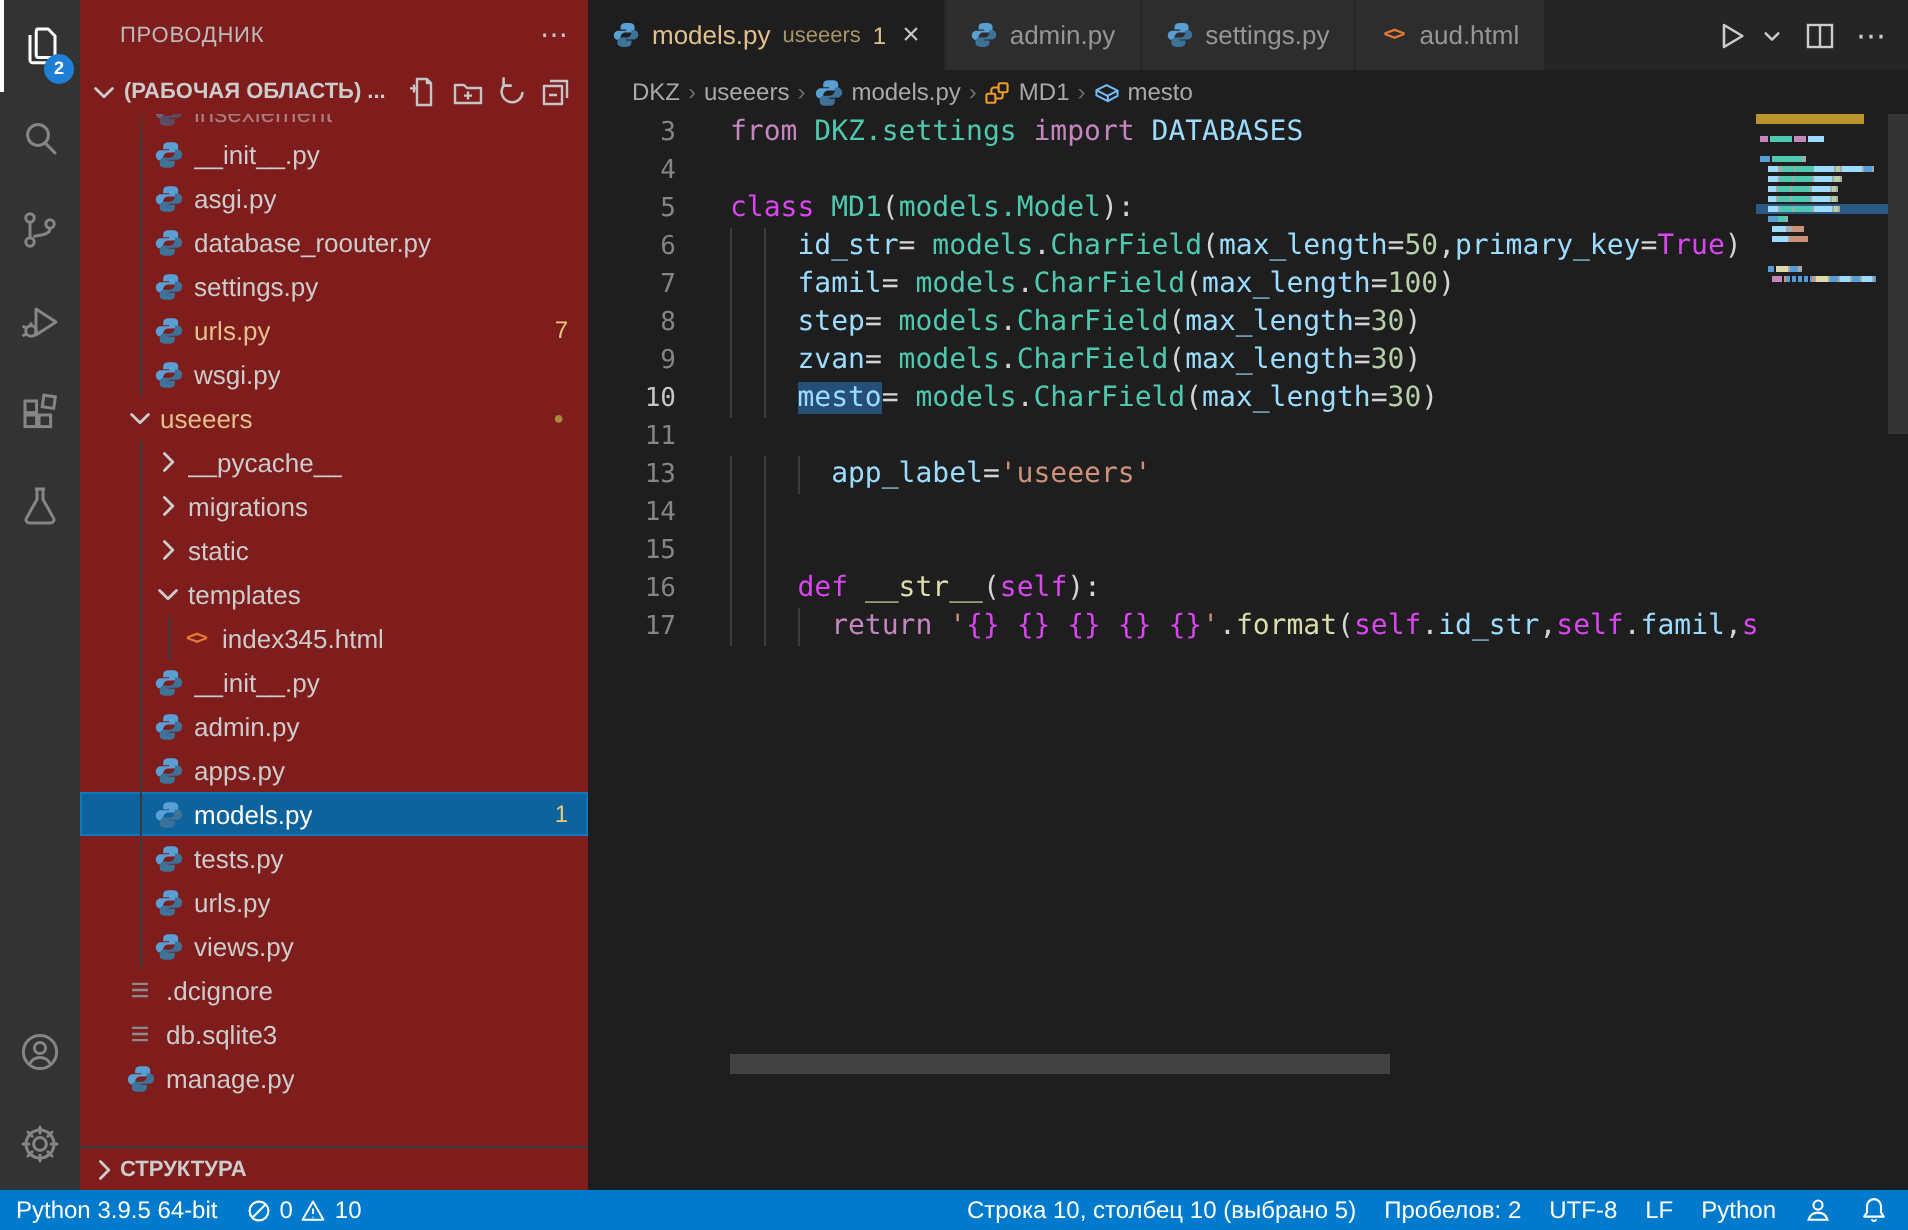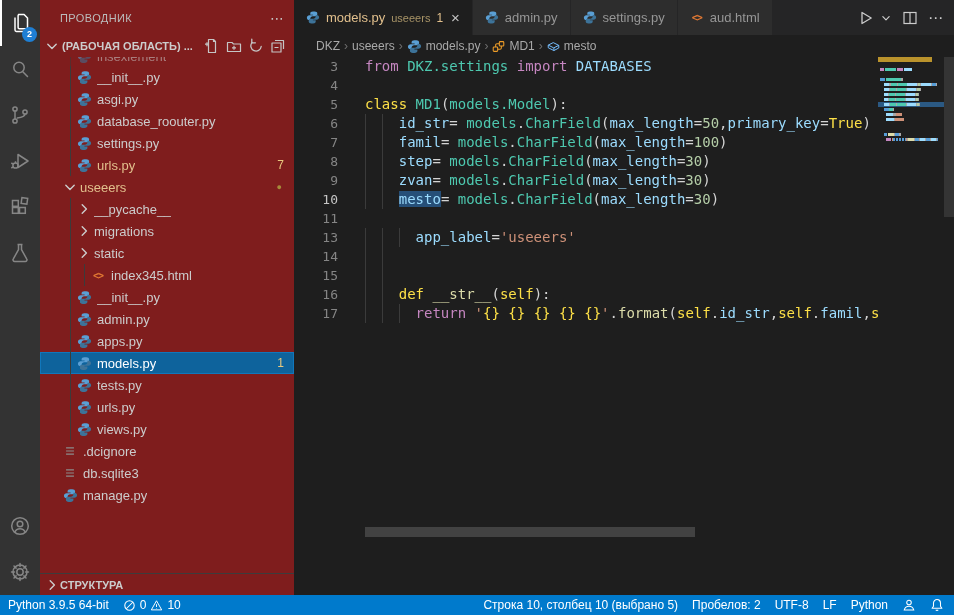--- a/index.html
+++ b/index.html
@@ -66,21 +66,21 @@
     padding-left:22px; gap:4px; font-size:12px; color:#A9A9A9; background:#1E1E1E; white-space:nowrap; }
   .bc-item { display:inline-flex; align-items:center; gap:4px; cursor:pointer; }
   .bc-sep { color:#6E6E6E; font-size:12px; }
 
   .codearea { position:absolute; left:0; top:57px; right:76px; bottom:30px; overflow:hidden; }
   .cl { display:flex; height:19px; line-height:19px; font-family:"DejaVu Sans Mono",monospace; font-size:14px; white-space:pre; }
   .cl .ln { width:44px; text-align:right; color:#858585; font-size:13px; flex:none; }
   .cl .ln.cur { color:#C6C6C6; }
   .cl .lc { position:relative; margin-left:27px; flex:1; overflow:hidden; }
   .cg { position:absolute; top:0; bottom:0; width:1px; background:#3B3B3B; }
-  .t-ctrl{color:#C586C0} .t-kw{color:#fde047} .t-cls{color:#4EC9B0} .t-var{color:#9CDCFE}
+  .t-ctrl{color:#C586C0} .t-kw{color:#d946ef} .t-cls{color:#4EC9B0} .t-var{color:#9CDCFE}
   .t-str{color:#CE9178} .t-num{color:#B5CEA8} .t-fn{color:#DCDCAA} .t-pln{color:#D4D4D4}
   .t-sel{color:#9CDCFE;background:#264F78}
 
   .minimap { position:absolute; top:57px; right:10px; width:66px; height:480px; overflow:hidden; cursor:pointer; }
   .mm-row { position:absolute; left:2px; right:0; height:5px; }
   .mm-tok { display:inline-block; height:3px; margin-top:1px; vertical-align:top; }
   .mm-match { position:absolute; left:0; top:0; width:54px; height:5px; background:rgba(203,160,45,.9); }
   .mm-selline { position:absolute; left:0; right:0; height:5px; background:rgba(48,110,166,.75); }
   .vscroll { position:absolute; top:57px; right:0; width:10px; bottom:30px; }
   .vscroll .thumb { position:absolute; top:0; left:0; right:0; height:160px; background:rgba(121,121,121,.25); }
@@ -260,20 +260,30 @@
           <div class="tguide" style="left: 30px;"></div>
           <span class="tic">
             <svg width="15" height="15" viewBox="0 0 16 16">
               <path fill="#5A9FD4" d="M7.9 1.2c-1.9 0-3 .8-3 2.2v1.5h3.2v.6H3.9C2.3 5.5 1 6.6 1 8.2c0 1.6 1.1 2.7 2.7 2.7h1.2V9.3c0-1.5 1.3-2.7 2.8-2.7h3.1c1.2 0 2.1-1 2.1-2.2V3.4c0-1.4-1.2-2.2-3-2.2z"></path>
               <path fill="#3D7399" d="M8.1 14.8c1.9 0 3-.8 3-2.2v-1.5H7.9v-.6h4.2c1.6 0 2.9-1.1 2.9-2.7 0-1.6-1.1-2.7-2.7-2.7h-1.2v1.6c0 1.5-1.3 2.7-2.8 2.7H5.2c-1.2 0-2.1 1-2.1 2.2v1c0 1.4 1.2 2.2 3 2.2z"></path>
             </svg>
           </span>
           <span class="tlabel gold">urls.py</span>
           <span class="tbadge">7</span>
         </div>
+        <div class="trow" style="padding-left: 36px;">
+          <div class="tguide" style="left: 30px;"></div>
+          <span class="tic">
+            <svg width="15" height="15" viewBox="0 0 16 16">
+              <path fill="#5A9FD4" d="M7.9 1.2c-1.9 0-3 .8-3 2.2v1.5h3.2v.6H3.9C2.3 5.5 1 6.6 1 8.2c0 1.6 1.1 2.7 2.7 2.7h1.2V9.3c0-1.5 1.3-2.7 2.8-2.7h3.1c1.2 0 2.1-1 2.1-2.2V3.4c0-1.4-1.2-2.2-3-2.2z"></path>
+              <path fill="#3D7399" d="M8.1 14.8c1.9 0 3-.8 3-2.2v-1.5H7.9v-.6h4.2c1.6 0 2.9-1.1 2.9-2.7 0-1.6-1.1-2.7-2.7-2.7h-1.2v1.6c0 1.5-1.3 2.7-2.8 2.7H5.2c-1.2 0-2.1 1-2.1 2.2v1c0 1.4 1.2 2.2 3 2.2z"></path>
+            </svg>
+          </span>
+          <span class="tlabel">wsgi.py</span>
+        </div>
         <div class="trow" style="padding-left: 22px;">
           <span class="chev">
             <svg width="16" height="16" viewBox="0 0 16 16" fill="none" stroke="currentColor" stroke-width="1.4" stroke-linecap="round" stroke-linejoin="round">
               <path d="M3.8 6.2L8 10.4l4.2-4.2"></path>
             </svg>
           </span>
           <span class="tlabel gold">useeers</span>
           <span class="tdot">●</span>
         </div>
         <div class="trow" style="padding-left: 36px;">
@@ -295,20 +305,29 @@
           <span class="tlabel">migrations</span>
         </div>
         <div class="trow" style="padding-left: 36px;">
           <div class="tguide" style="left: 30px;"></div>
           <span class="chev">
             <svg width="16" height="16" viewBox="0 0 16 16" fill="none" stroke="currentColor" stroke-width="1.4" stroke-linecap="round" stroke-linejoin="round">
               <path d="M6.2 3.8L10.4 8l-4.2 4.2"></path>
             </svg>
           </span>
           <span class="tlabel">static</span>
+        </div>
+        <div class="trow" style="padding-left: 36px;">
+          <div class="tguide" style="left: 30px;"></div>
+          <span class="chev">
+            <svg width="16" height="16" viewBox="0 0 16 16" fill="none" stroke="currentColor" stroke-width="1.4" stroke-linecap="round" stroke-linejoin="round">
+              <path d="M3.8 6.2L8 10.4l4.2-4.2"></path>
+            </svg>
+          </span>
+          <span class="tlabel">templates</span>
         </div>
         <div class="trow" style="padding-left: 50px;">
           <div class="tguide" style="left: 30px;"></div>
           <div class="tguide" style="left: 44px;"></div>
           <span class="tic">
             <span style="color:#E37933;font-weight:bold;font-size:10px;letter-spacing:-1px;font-family:'DejaVu Sans Mono',monospace">&lt;&gt;</span>
           </span>
           <span class="tlabel">index345.html</span>
         </div>
         <div class="trow" style="padding-left: 36px;">

